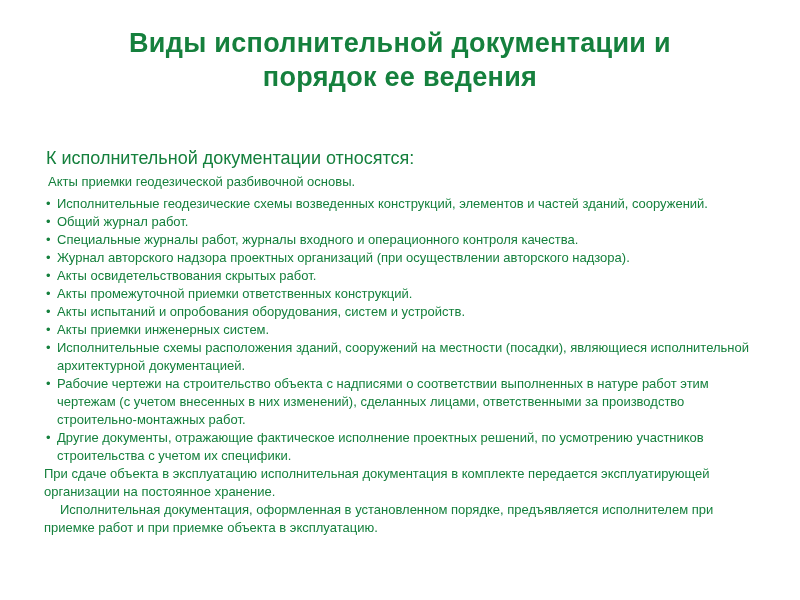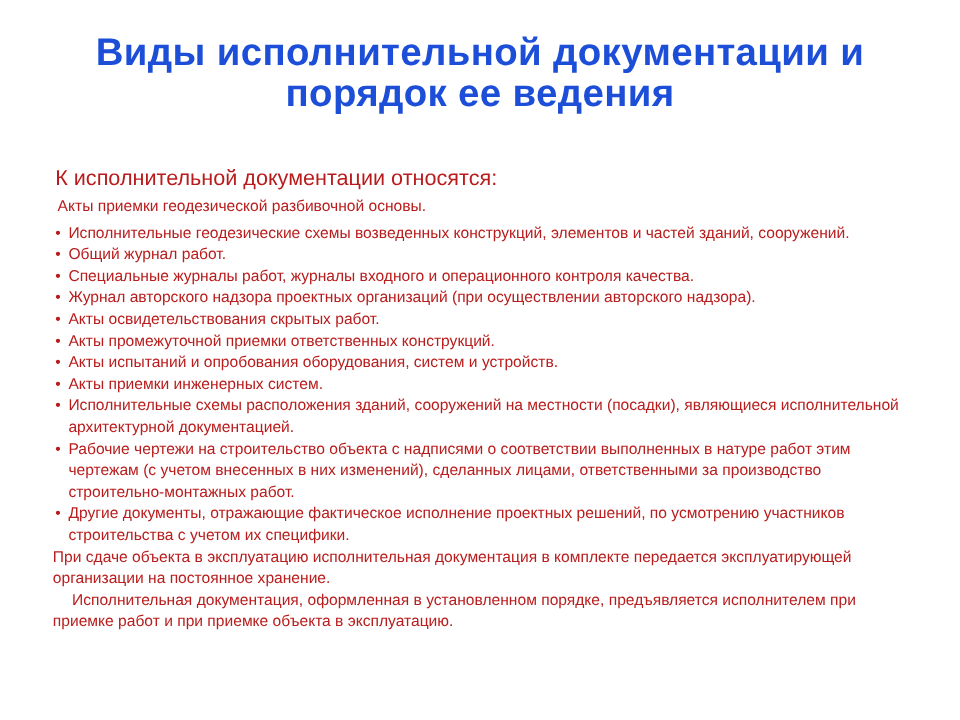--- a/index.html
+++ b/index.html
@@ -12,35 +12,35 @@
     background: #ffffff;
     color: #000000;
     font-family: "Liberation Sans", "DejaVu Sans", sans-serif;
     overflow: hidden;
     position: relative;
   }
   .slide-title {
     margin: 0;
     padding-top: 26px;
     text-align: center;
-    font-size: 32px;
+    font-size: 27px;
     line-height: 34px;
     font-weight: 700;
     letter-spacing: 0.3px;
-    color: #1d4ed8;
+    color: #15803d;
   }
   .title-line { display: block; }
   .content {
     position: absolute;
     left: 44px;
-    top: 138px;
+    top: 148px;
     width: 720px;
     font-size: 13px;
     line-height: 18px;
-    color: #b91c1c;
+    color: #15803d;
   }
   .intro-heading {
     margin: 0 0 0 2px;
     font-size: 18px;
     line-height: 21px;
     font-weight: 400;
   }
   .lead-item { margin: 4px; }
   .bullet-list {
     list-style: none;

